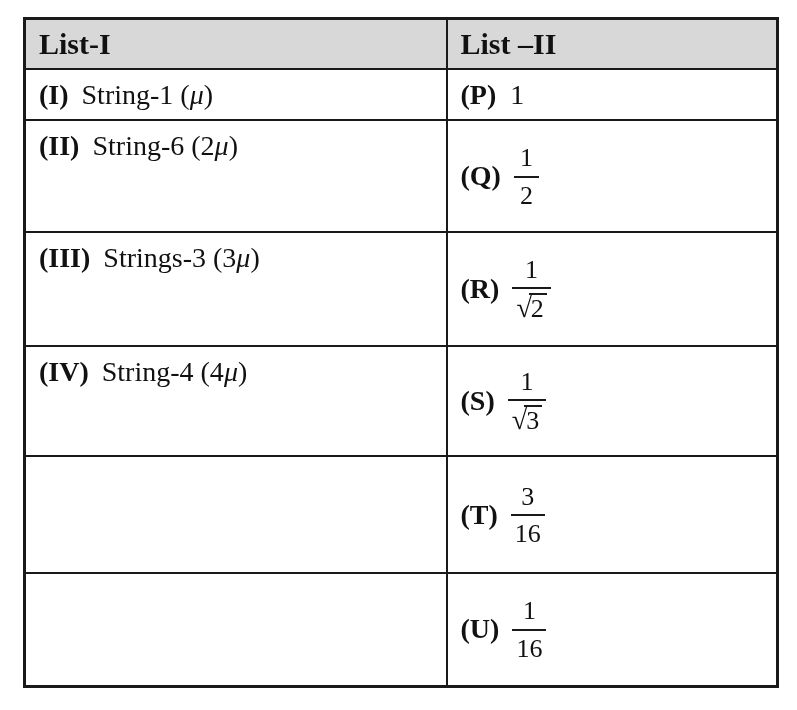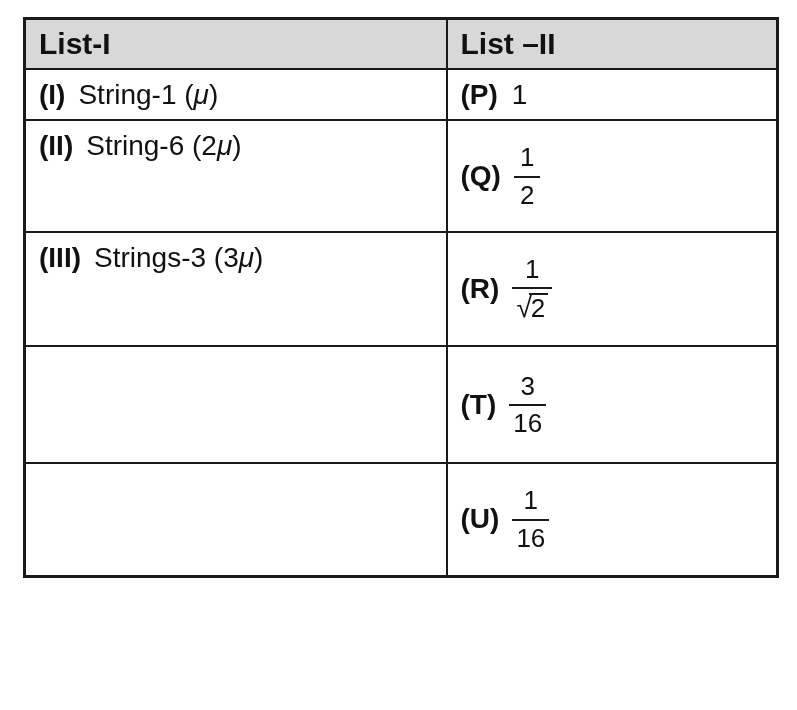--- a/index.html
+++ b/index.html
@@ -1,21 +1,21 @@
 <!DOCTYPE html>
 <html><head>
 <meta charset="utf-8">
 <style>
   html, body { margin: 0; padding: 0; background: #ffffff; }
   .page {
     position: relative;
     width: 797px;
     height: 710px;
     background: #ffffff;
-    font-family: Liberation Sans, sans-serif;
+    font-family: Liberation Serif, serif;
     color: #111111;
     overflow: hidden;
   }
   table.match {
     position: absolute;
     left: 23px;
     top: 17px;
     width: 753px;
     border-collapse: collapse;
     table-layout: fixed;
@@ -117,20 +117,36 @@
             <span class="frac">
               <span class="num">1</span>
               <span class="den">
                 <span class="sqrt-sign">√</span><span class="radicand">2</span>
               </span>
             </span>
           </span>
         </td>
       </tr>
 
+      <tr class="r4">
+        <td class="lcell">
+          <span class="lbl">(IV)</span><span>String-4 (4</span><span class="mu">μ</span><span>)</span>
+        </td>
+        <td class="rcell">
+          <span class="val-wrap">
+            <span class="lbl">(S)</span>
+            <span class="frac">
+              <span class="num">1</span>
+              <span class="den">
+                <span class="sqrt-sign">√</span><span class="radicand">3</span>
+              </span>
+            </span>
+          </span>
+        </td>
+      </tr>
 
       <tr class="r5">
         <td class="lcell"></td>
         <td class="rcell">
           <span class="val-wrap">
             <span class="lbl">(T)</span>
             <span class="frac">
               <span class="num">3</span>
               <span class="den">16</span>
             </span>

